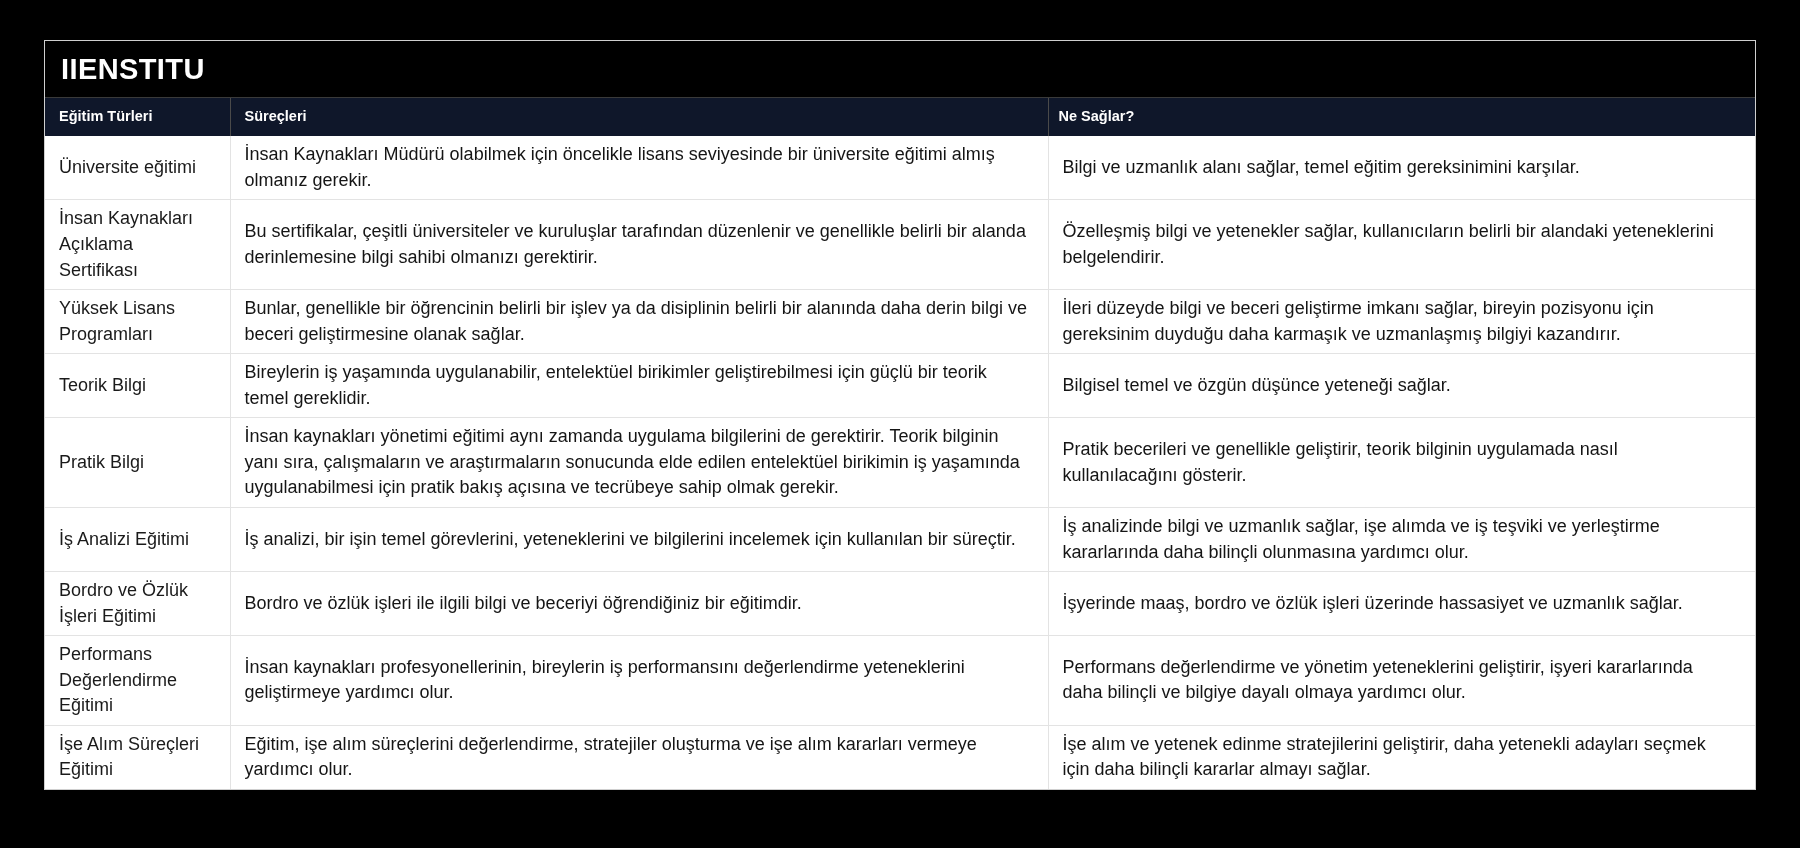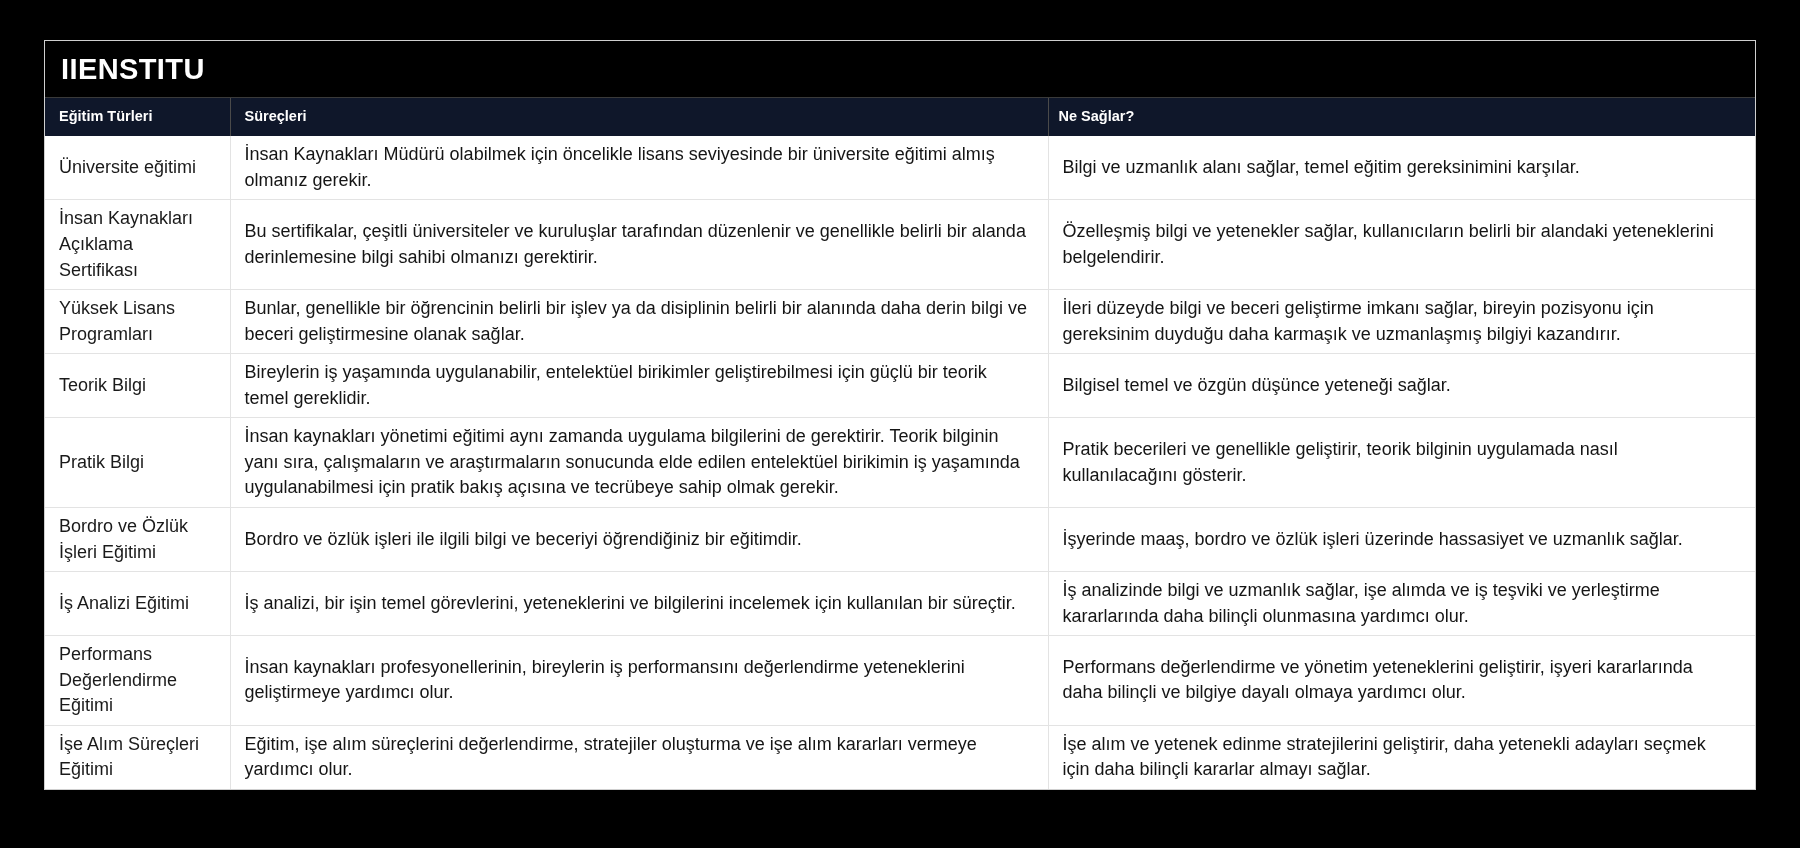--- a/index.html
+++ b/index.html
@@ -150,28 +150,28 @@
             <td class="col-type">Teorik Bilgi</td>
             <td class="col-desc">Bireylerin iş yaşamında uygulanabilir, entelektüel birikimler geliştirebilmesi için güçlü bir teorik temel gereklidir.</td>
             <td class="col-prov">Bilgisel temel ve özgün düşünce yeteneği sağlar.</td>
           </tr>
           <tr>
             <td class="col-type">Pratik Bilgi</td>
             <td class="col-desc">İnsan kaynakları yönetimi eğitimi aynı zamanda uygulama bilgilerini de gerektirir. Teorik bilginin yanı sıra, çalışmaların ve araştırmaların sonucunda elde edilen entelektüel birikimin iş yaşamında uygulanabilmesi için pratik bakış açısına ve tecrübeye sahip olmak gerekir.</td>
             <td class="col-prov">Pratik becerileri ve genellikle geliştirir, teorik bilginin uygulamada nasıl kullanılacağını gösterir.</td>
           </tr>
           <tr>
+            <td class="col-type">İş Analizi Eğitimi</td>
+            <td class="col-desc">İş analizi, bir işin temel görevlerini, yeteneklerini ve bilgilerini incelemek için kullanılan bir süreçtir.</td>
+            <td class="col-prov">İş analizinde bilgi ve uzmanlık sağlar, işe alımda ve iş teşviki ve yerleştirme kararlarında daha bilinçli olunmasına yardımcı olur.</td>
+          </tr>
+          <tr>
             <td class="col-type">Bordro ve Özlük İşleri Eğitimi</td>
             <td class="col-desc">Bordro ve özlük işleri ile ilgili bilgi ve beceriyi öğrendiğiniz bir eğitimdir.</td>
             <td class="col-prov">İşyerinde maaş, bordro ve özlük işleri üzerinde hassasiyet ve uzmanlık sağlar.</td>
-          </tr>
-          <tr>
-            <td class="col-type">İş Analizi Eğitimi</td>
-            <td class="col-desc">İş analizi, bir işin temel görevlerini, yeteneklerini ve bilgilerini incelemek için kullanılan bir süreçtir.</td>
-            <td class="col-prov">İş analizinde bilgi ve uzmanlık sağlar, işe alımda ve iş teşviki ve yerleştirme kararlarında daha bilinçli olunmasına yardımcı olur.</td>
           </tr>
           <tr>
             <td class="col-type">Performans Değerlendirme Eğitimi</td>
             <td class="col-desc">İnsan kaynakları profesyonellerinin, bireylerin iş performansını değerlendirme yeteneklerini geliştirmeye yardımcı olur.</td>
             <td class="col-prov">Performans değerlendirme ve yönetim yeteneklerini geliştirir, işyeri kararlarında daha bilinçli ve bilgiye dayalı olmaya yardımcı olur.</td>
           </tr>
           <tr>
             <td class="col-type">İşe Alım Süreçleri Eğitimi</td>
             <td class="col-desc">Eğitim, işe alım süreçlerini değerlendirme, stratejiler oluşturma ve işe alım kararları vermeye yardımcı olur.</td>
             <td class="col-prov">İşe alım ve yetenek edinme stratejilerini geliştirir, daha yetenekli adayları seçmek için daha bilinçli kararlar almayı sağlar.</td>

